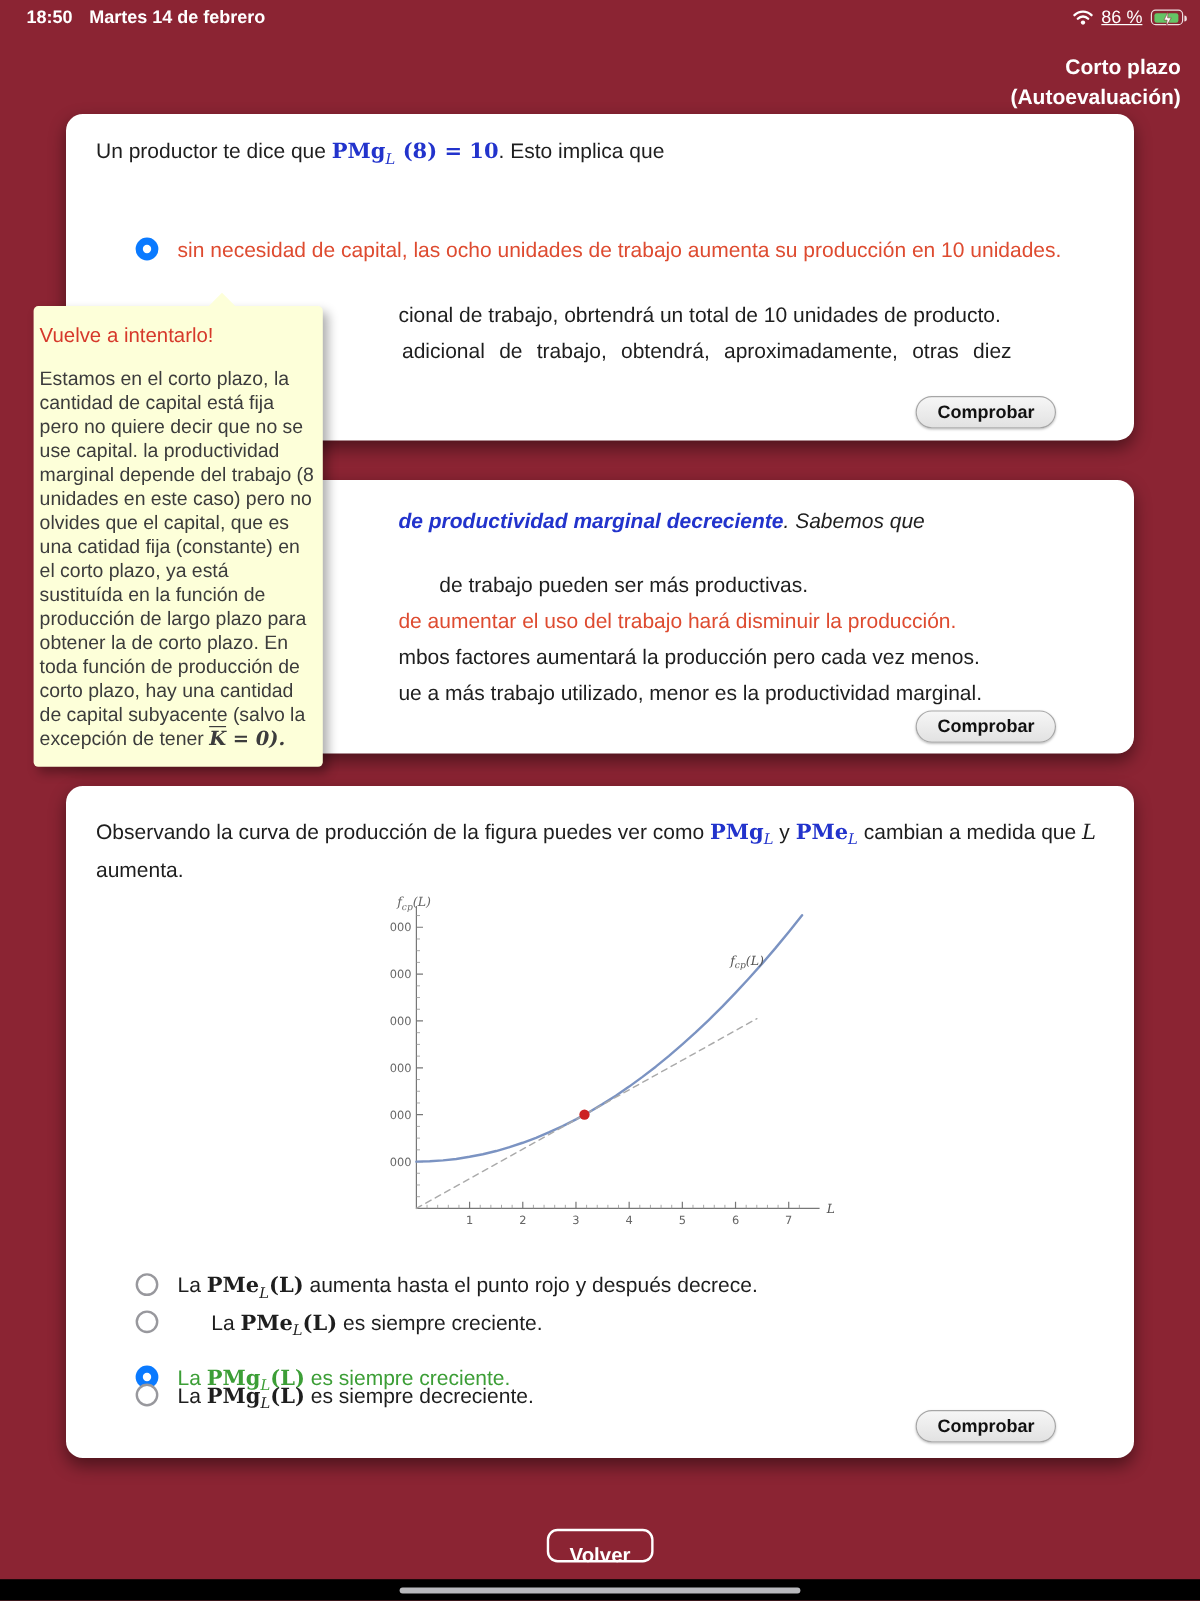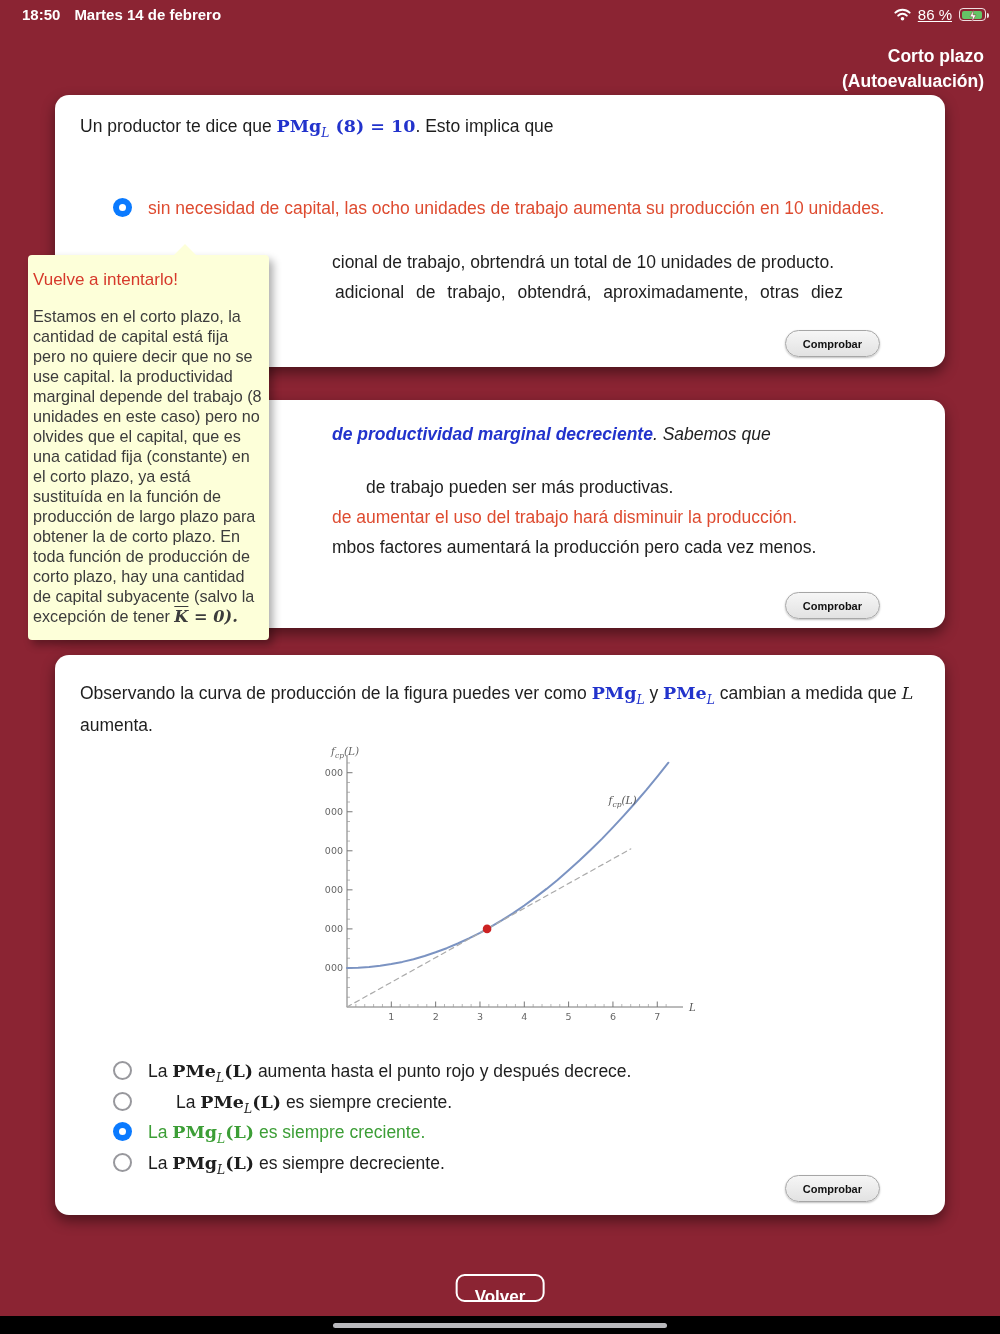--- a/index.html
+++ b/index.html
@@ -42,21 +42,21 @@
   .green { color:#3C9E36; }
 
   .math { font-family:"DejaVu Serif","Liberation Serif",serif; }
   .math b { font-weight:700; }
   .math sub { font-style:italic; font-size:.7em; }
   .mblue { color:#2233CC; }
   .ital  { font-style:italic; font-family:"DejaVu Serif","Liberation Serif",serif; }
   .bblue { color:#2233CC; font-weight:700; }
 
   .check { position:absolute; right:65px; height:27px; padding:0 17px; border:1px solid #a6a6a6; border-radius:14px;
-           background:linear-gradient(#f6f6f6,#e2e2e2); font-family:inherit; font-size:11px; font-weight:700; color:#111;
+           background:linear-gradient(#f6f6f6,#e2e2e2); font-family:inherit; font-size:15px; font-weight:700; color:#111;
            box-shadow:0 1px 2px rgba(0,0,0,.25); cursor:pointer; }
   .card1 .check { bottom:10px; }
   .card2 .check { bottom:9px; }
   .card3 .check { bottom:13px; }
 
   .chart-wrap { position:absolute; left:270px; top:88px; width:370px; height:285px; }
 
   
   .tooltip { position:absolute; left:28px; top:255px; width:241px; background:#FDFFD9; border-radius:4px;
              padding:15px 5px 13px; box-shadow:4px 5px 9px rgba(0,0,0,.33); z-index:20; }
@@ -118,20 +118,21 @@
     <div class="frag" style="top:187px; left:280px; word-spacing:7px;">adicional de trabajo, obtendrá, aproximadamente, otras diez</div>
 
     <button class="check">Comprobar</button>
   </section>
 
   <section class="card card2">
     <p class="qtext" style="left:277px; top:24px;font-style:italic;"><span class="bblue">de productividad marginal decreciente</span><span>. Sabemos que</span></p>
     <div class="frag" style="top:77px; left:277px;padding-left:34px;">de trabajo pueden ser más productivas.</div>
     <div class="frag red" style="top:107px; left:277px;">de aumentar el uso del trabajo hará disminuir la producción.</div>
     <div class="frag" style="top:137px; left:277px;">mbos factores aumentará la producción pero cada vez menos.</div>
+    <div class="frag" style="top:167px; left:277px;">ue a más trabajo utilizado, menor es la productividad marginal.</div>
     <button class="check">Comprobar</button>
   </section>
 
   <section class="card card3">
     <p class="qtext"><span>Observando la curva de producción de la figura puedes ver como </span><span class="math mblue"><b>PMg</b><sub>L</sub></span><span> y </span><span class="math mblue"><b>PMe</b><sub>L</sub></span><span> cambian a medida que </span><span class="math ital">L</span><span> aumenta.</span></p>
 
     <div class="chart-wrap">
       <svg id="chart-svg" width="370" height="285" viewBox="0 0 370 285">
           <line x1="22" y1="12" x2="22" y2="264" stroke="#777" stroke-width="1"></line>
           <line x1="22" y1="264" x2="358" y2="264" stroke="#777" stroke-width="1"></line>
@@ -219,21 +220,21 @@
     </div>
 
     <div class="opt" style="top:405px;">
       <span class="radio"></span>
       <span class="olabel"><span>La </span><span class="math"><b>PMe</b><sub>L</sub><b>(L)</b></span><span> aumenta hasta el punto rojo y después decrece.</span></span>
     </div>
     <div class="opt" style="top:436px;gap:44px;">
       <span class="radio"></span>
       <span class="olabel"><span>La </span><span class="math"><b>PMe</b><sub>L</sub><b>(L)</b></span><span> es siempre creciente.</span></span>
     </div>
-    <div class="opt" style="top:466px;">
+    <div class="opt" style="top:482px;">
       <span class="radio on"></span>
       <span class="olabel green"><span>La </span><span class="math"><b>PMg</b><sub>L</sub><b>(L)</b></span><span> es siempre creciente.</span></span>
     </div>
     <div class="opt" style="top:497px;">
       <span class="radio"></span>
       <span class="olabel"><span>La </span><span class="math"><b>PMg</b><sub>L</sub><b>(L)</b></span><span> es siempre decreciente.</span></span>
     </div>
 
     <button class="check">Comprobar</button>
   </section>

